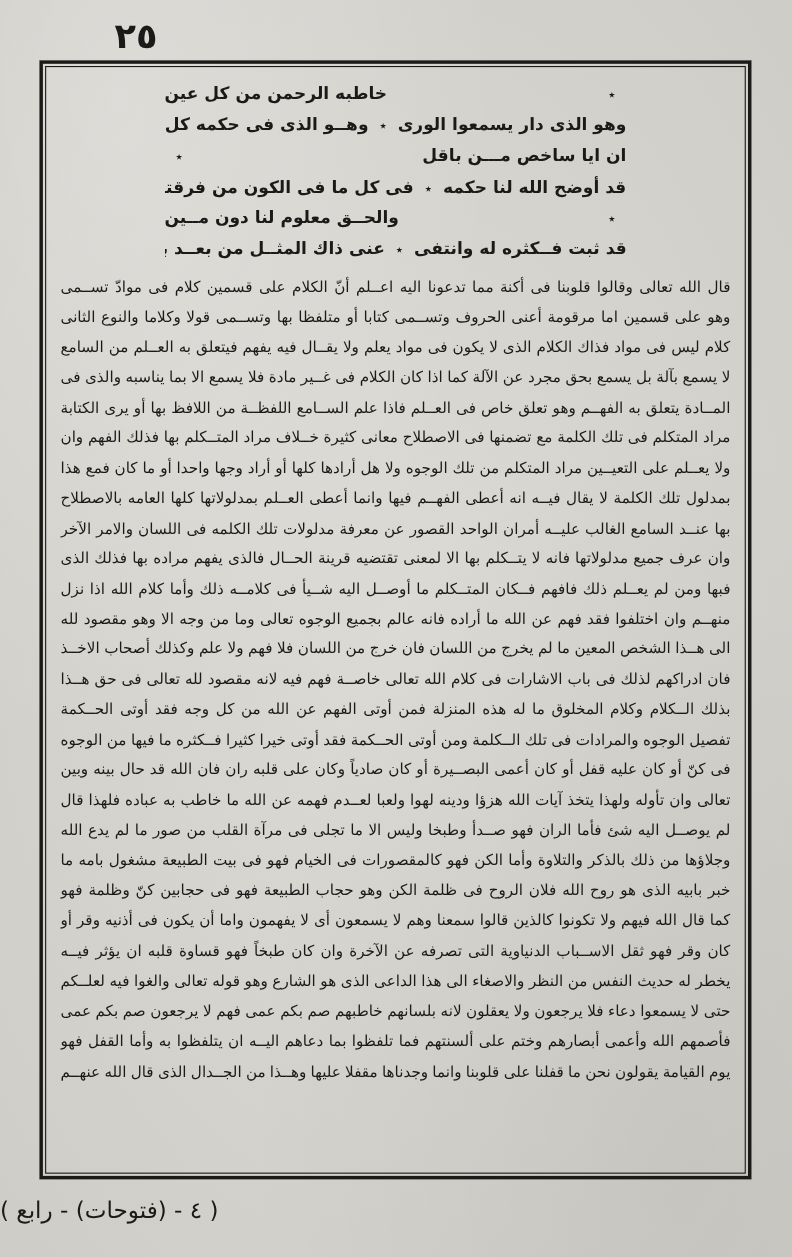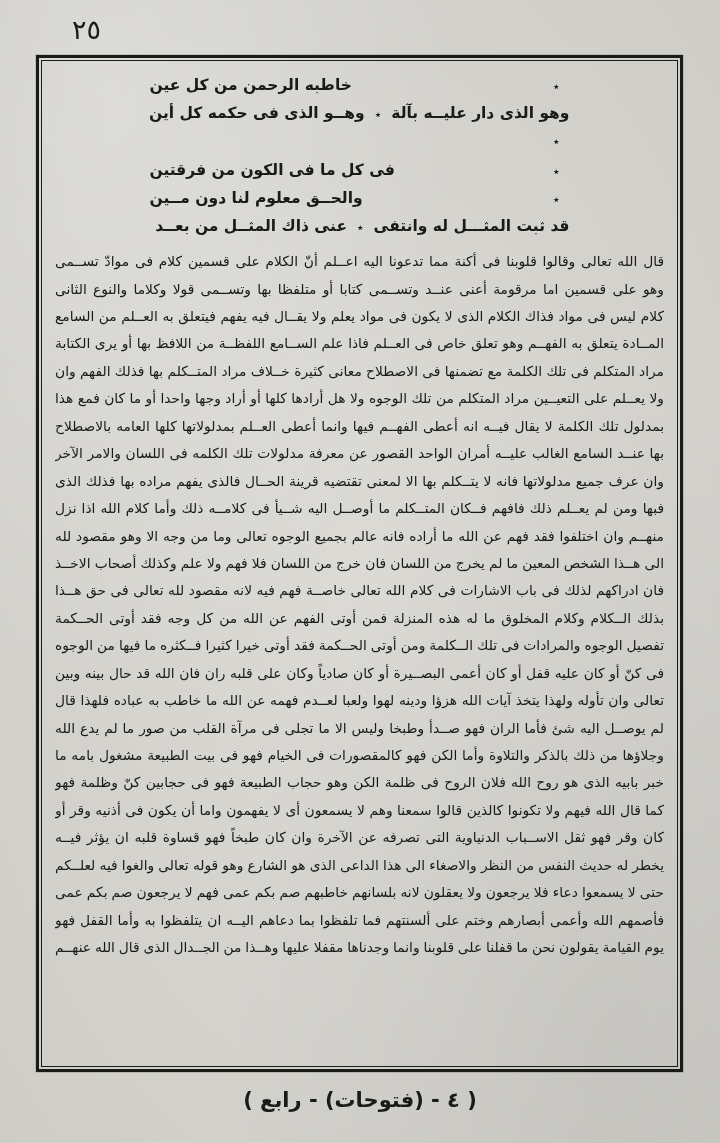--- a/index.html
+++ b/index.html
@@ -12,22 +12,22 @@
     background:var(--paper);
     background-image:
       radial-gradient(ellipse at 15% 8%, rgba(255,255,255,.25), rgba(0,0,0,0) 40%),
       radial-gradient(ellipse at 85% 92%, rgba(0,0,0,.05), rgba(0,0,0,0) 45%),
       radial-gradient(ellipse at 50% 50%, rgba(255,255,255,.12), rgba(0,0,0,.04));
     font-family:"DejaVu Sans", sans-serif;
     color:var(--ink);
     direction:rtl;
   }
   .page-number{
-    position:absolute;top:14px;left:72px;
-    font-size:27px;font-weight:normal;letter-spacing:1px;
+    position:absolute;top:14px;left:104px;
+    font-size:32px;font-weight:bold;letter-spacing:1px;
     direction:rtl;
   }
   .frame-outer{
     position:absolute;left:36px;top:55px;width:647px;height:1017px;
     border:3.5px solid var(--ink);
     box-sizing:border-box;
     box-shadow:0 0 0 0.5px rgba(0,0,0,.25);
   }
   .frame-inner{
     position:absolute;inset:2px;
@@ -51,63 +51,66 @@
   .verse .star{padding:0 10px;font-size:12px;flex:0 0 auto;}
   .prose{margin-top:4px;}
   .prose-line{
     height:27.45px;line-height:27.45px;overflow:hidden;
     font-size:13.8px;
     text-align:justify;text-align-last:justify;
     word-spacing:-0.5px;
   }
   .footer-sig{
     position:absolute;left:0;right:0;top:1088px;
-    text-align:center;
-    font-size:21px;font-weight:bold;
+    text-align:left;
+    font-size:21px;font-weight:normal;
     direction:rtl;
   }
 </style>
 </head>
 <body>
 
 <div class="page-number">٢٥</div>
 
 <div class="frame-outer">
   <div class="frame-inner">
     <div class="poem">
         <div class="verse">
           <span class="star">٭</span>
           <span class="hemi left">خاطبه الرحمن من كل عين</span>
         </div>
         <div class="verse">
-          <span class="hemi right">وهو الذى دار عليــه بآلة</span>
+          <span class="hemi right">وهو الذى دار يسمعوا الورى</span>
           <span class="star">٭</span>
           <span class="hemi left">وهــو الذى فى حكمه كل أين</span>
         </div>
         <div class="verse">
+          <span class="hemi right">ان ايا ساخص مـــن باقل</span>
           <span class="star">٭</span>
         </div>
         <div class="verse">
+          <span class="hemi right">قد أوضح الله لنا حكمه</span>
           <span class="star">٭</span>
           <span class="hemi left">فى كل ما فى الكون من فرقتين</span>
         </div>
         <div class="verse">
           <span class="star">٭</span>
           <span class="hemi left">والحــق معلوم لنا دون مــين</span>
         </div>
         <div class="verse">
-          <span class="hemi right">قد ثبت المثـــل له وانتفى</span>
+          <span class="hemi right">قد ثبت فــكثره له وانتفى</span>
           <span class="star">٭</span>
           <span class="hemi left">عنى ذاك المثــل من بعــد بين</span>
         </div>
       </div>
     <div class="prose">
         <div class="prose-line">قال الله تعالى وقالوا قلوبنا فى أكنة مما تدعونا اليه اعــلم أنّ الكلام على قسمين كلام فى موادّ تســمى حروفا</div>
-        <div class="prose-line">وهو على قسمين اما مرقومة أعنى عنــد وتســمى كتابا أو متلفظا بها وتســمى قولا وكلاما والنوع الثانى</div>
+        <div class="prose-line">وهو على قسمين اما مرقومة أعنى الحروف وتســمى كتابا أو متلفظا بها وتســمى قولا وكلاما والنوع الثانى</div>
         <div class="prose-line">كلام ليس فى مواد فذاك الكلام الذى لا يكون فى مواد يعلم ولا يقــال فيه يفهم فيتعلق به العــلم من السامع الذى</div>
+        <div class="prose-line">لا يسمع بآلة بل يسمع بحق مجرد عن الآلة كما اذا كان الكلام فى غــير مادة فلا يسمع الا بما يناسبه والذى فى</div>
         <div class="prose-line">المــادة يتعلق به الفهــم وهو تعلق خاص فى العــلم فاذا علم الســامع اللفظــة من اللافظ بها أو يرى الكتابة فان عــلم</div>
         <div class="prose-line">مراد المتكلم فى تلك الكلمة مع تضمنها فى الاصطلاح معانى كثيرة خــلاف مراد المتــكلم بها فذلك الفهم وان لم</div>
         <div class="prose-line">ولا يعــلم على التعيــين مراد المتكلم من تلك الوجوه ولا هل أرادها كلها أو أراد وجها واحدا أو ما كان فمع هذا العلم</div>
         <div class="prose-line">بمدلول تلك الكلمة لا يقال فيــه انه أعطى الفهــم فيها وانما أعطى العــلم بمدلولاتها كلها العامه بالاصطلاح لان المتكلم</div>
         <div class="prose-line">بها عنــد السامع الغالب عليــه أمران الواحد القصور عن معرفة مدلولات تلك الكلمه فى اللسان والامر الآخر انه</div>
         <div class="prose-line">وان عرف جميع مدلولاتها فانه لا يتــكلم بها الا لمعنى تقتضيه قرينة الحــال فالذى يفهم مراده بها فذلك الذى أوتى الفهم</div>
         <div class="prose-line">فبها ومن لم يعــلم ذلك فافهم فــكان المتــكلم ما أوصــل اليه شــيأ فى كلامــه ذلك وأما كلام الله اذا نزل بلســان قوم</div>
         <div class="prose-line">منهــم وان اختلفوا فقد فهم عن الله ما أراده فانه عالم بجميع الوجوه تعالى وما من وجه الا وهو مقصود لله تعالى بالنســبة</div>
         <div class="prose-line">الى هــذا الشخص المعين ما لم يخرج من اللسان فان خرج من اللسان فلا فهم ولا علم وكذلك أصحاب الاخــذ بالاشارات</div>
         <div class="prose-line">فان ادراكهم لذلك فى باب الاشارات فى كلام الله تعالى خاصــة فهم فيه لانه مقصود لله تعالى فى حق هــذا المشار اليه</div>

